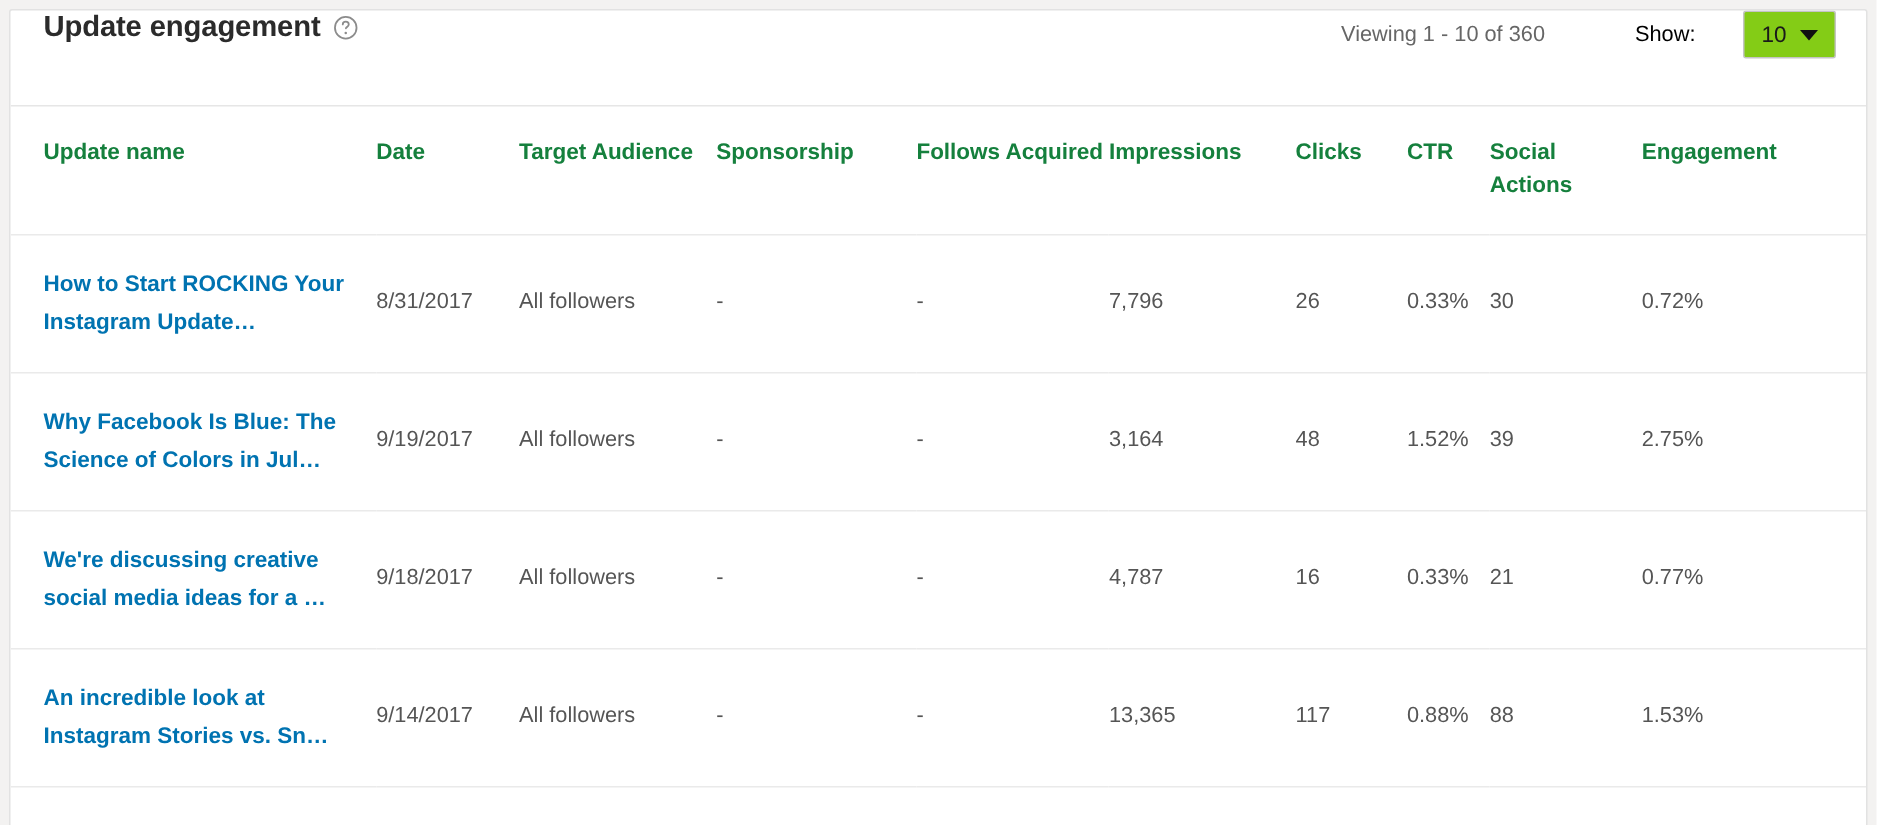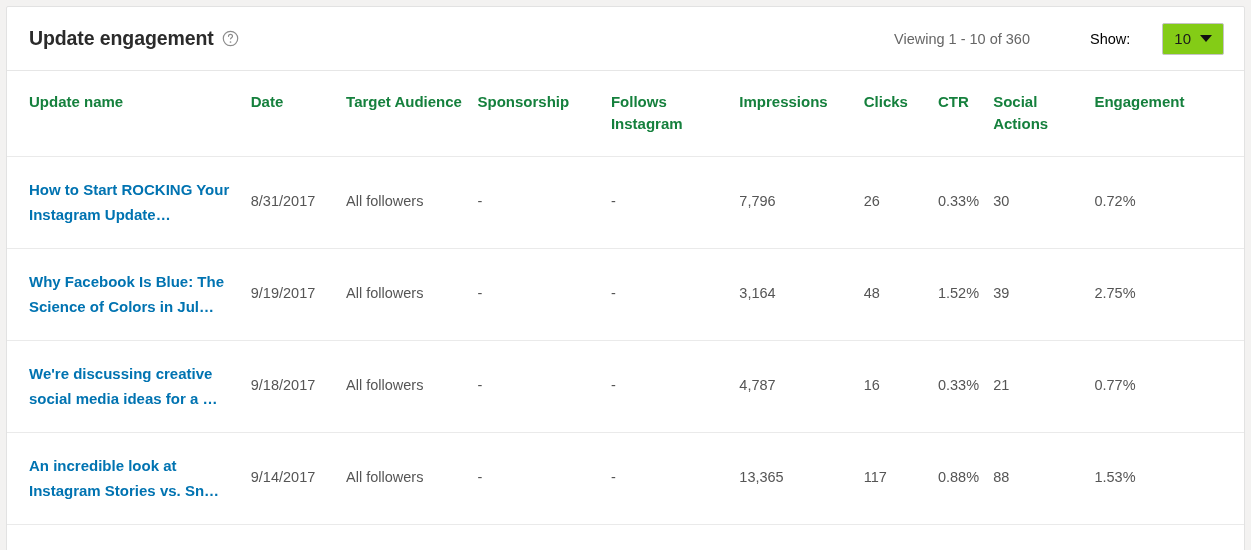--- a/index.html
+++ b/index.html
@@ -27,21 +27,21 @@
     border: 1px solid #e2e2e2;
     border-radius: 2px;
     overflow: hidden;
   }
 
   
   .card-header {
     height: 64px;
     border-bottom: 1px solid #e6e6e6;
     display: flex;
-    align-items: center;
+    align-items: flex-start;
     padding: 0 20px 0 22px;
   }
 
   .header-title-wrap {
     display: flex;
     align-items: center;
     gap: 8px;
     flex: 1 1 auto;
   }
 
@@ -187,21 +187,21 @@
     </div>
   </div>
 
   <table class="engagement-table">
     <thead>
       <tr>
         <th class="col-name">Update name</th>
         <th class="col-date">Date</th>
         <th class="col-audience">Target Audience</th>
         <th class="col-sponsor">Sponsorship</th>
-        <th class="col-follows">Follows Instagram</th>
+        <th class="col-follows">Follows Acquired</th>
         <th class="col-impr">Impressions</th>
         <th class="col-clicks">Clicks</th>
         <th class="col-ctr">CTR</th>
         <th class="col-social">Social Actions</th>
         <th class="col-engagement">Engagement</th>
       </tr>
     </thead>
     <tbody>
 
       <tr>

